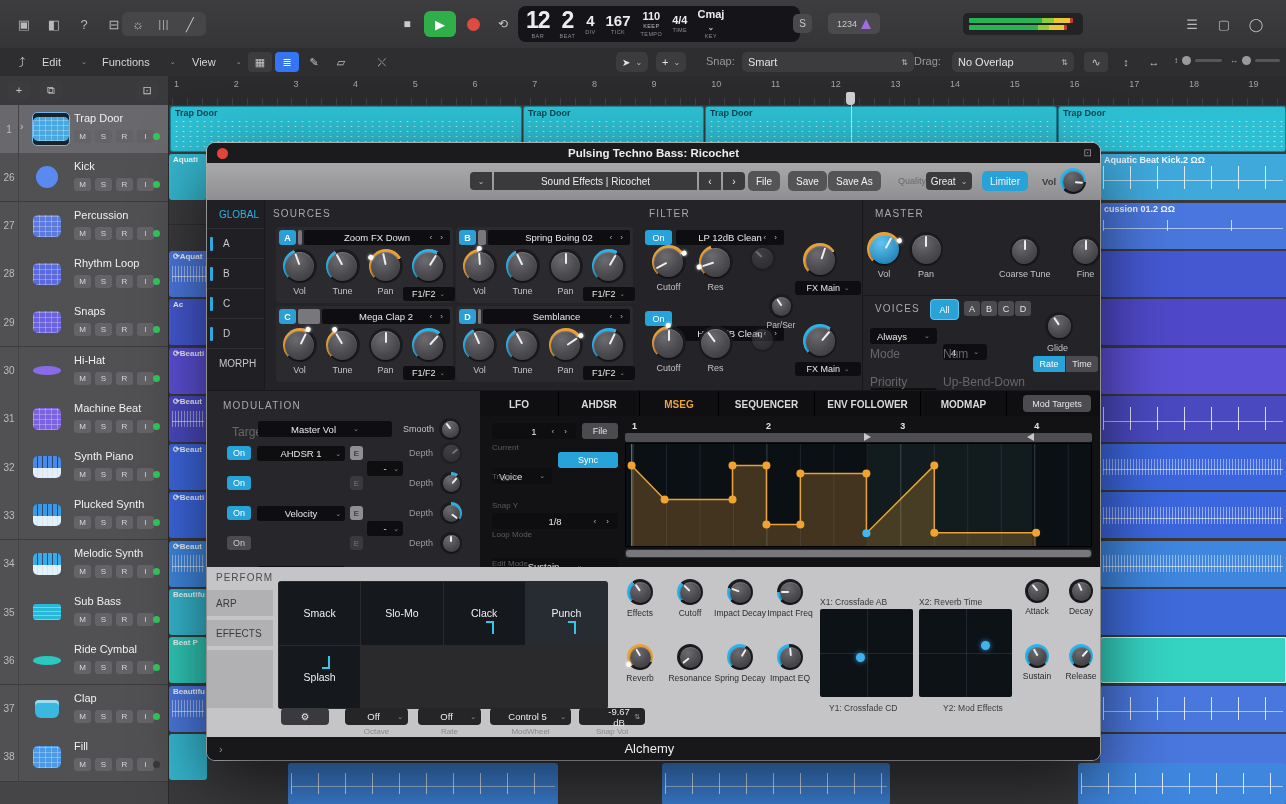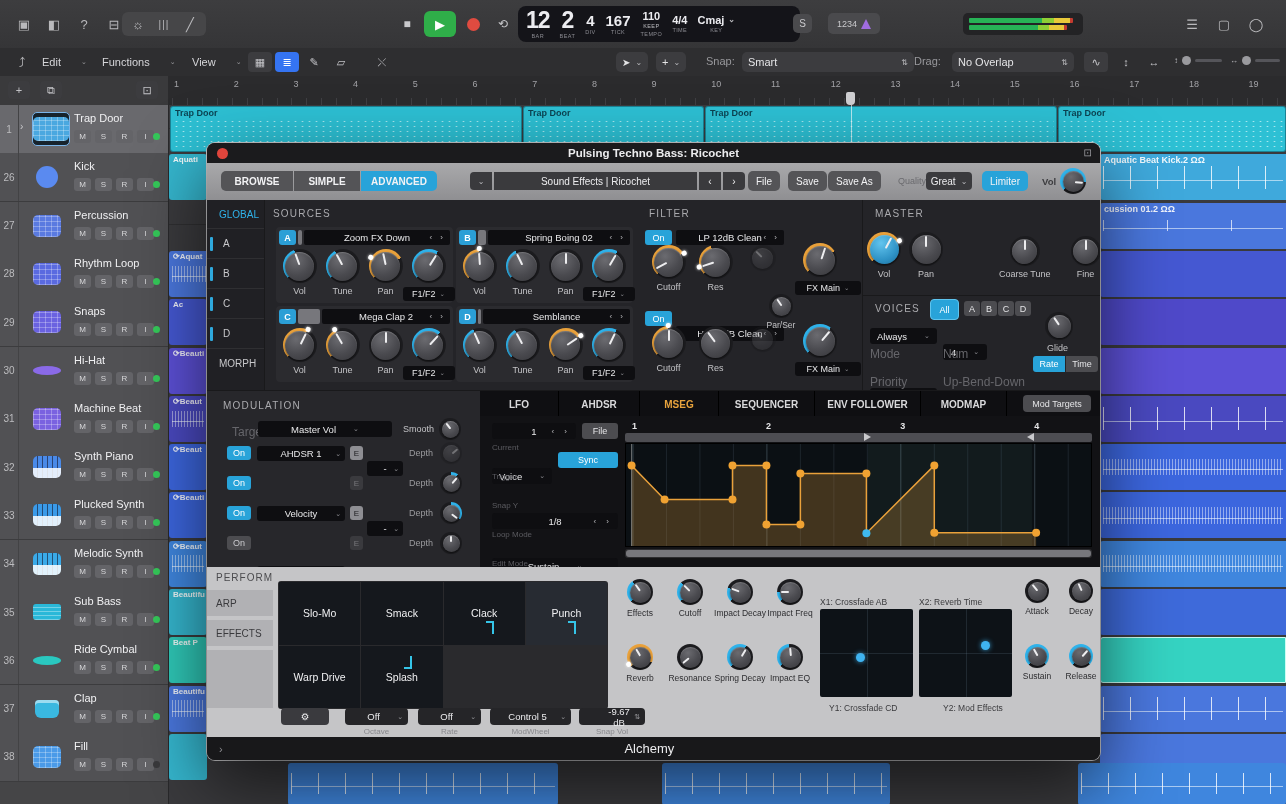--- a/index.html
+++ b/index.html
@@ -199,21 +199,21 @@
       <div class="lcd-col">
           <span class="lcd-sm">110</span>
           <span class="lcd-lab" style="color:#bdbdc2;">KEEP</span>
           <span class="lcd-lab">TEMPO</span>
         </div>
       <div class="lcd-col">
           <span class="lcd-sm"><span>4</span>/<span>4</span></span>
           <span class="lcd-lab">TIME</span>
         </div>
       <div class="lcd-col">
-          <span class="lcd-sm flex" style="gap:4px;">
+          <span class="lcd-sm flex" style="gap:4px;flex-direction:column;">
             <span>Cmaj</span>
             <span class="cv2">⌄</span>
           </span>
           <span class="lcd-lab">KEY</span>
         </div>
     </div>
     <div class="abs pill" style="left:793px;top:14px;width:19px;height:19px;font-size:10px;">
         <span>S</span>
       </div>
     <div class="abs pill" style="left:828px;top:13px;width:52px;height:21px;gap:4px;">
@@ -628,25 +628,20 @@
     </div>
 
   <div id="plugin" class="abs">
     <div id="ptitle" class="abs">
       <div class="t">Pulsing Techno Bass: Ricochet</div>
       <div id="closedot"></div>
       <div id="winicon">⊡</div>
     </div>
 
     <div id="ptoolbar" class="abs">
-      <div class="abs flex" style="left:14px;top:8px;gap:1px;">
-        <div class="ptab" style="width:72px;border-radius:5px 0 0 5px;">BROWSE</div>
-        <div class="ptab" style="width:66px;">SIMPLE</div>
-        <div class="ptab active" style="width:76px;border-radius:0 5px 5px 0;">ADVANCED</div>
-      </div>
       <div class="abs darkfield" style="left:263px;top:9px;width:22px;height:18px;border-radius:4px 0 0 4px;">
           <span class="cv2">⌄</span>
         </div>
       <div class="abs darkfield" style="left:287px;top:9px;width:203px;height:18px;">
           <span>Sound Effects | Ricochet</span>
         </div>
       <div class="abs darkfield" style="left:492px;top:9px;width:22px;height:18px;">‹</div>
       <div class="abs darkfield" style="left:516px;top:9px;width:22px;height:18px;border-radius:0 4px 4px 0;">›</div>
       <div class="abs pbtn" style="left:541px;top:8px;">File</div>
       <div class="abs pbtn" style="left:581px;top:8px;">Save</div>
@@ -1245,35 +1240,32 @@
         <div class="gnum" style="left: 409.2px;">4</div>
       </div>
 
     <div id="perform" class="abs">
       <span class="abs" style="left:9px;top:5px;font-size:10px;letter-spacing:1px;color:#4b4b4e;">PERFORM</span>
       <div class="perftab" style="top:23px;">ARP</div>
       <div class="perftab" style="top:53px;">EFFECTS</div>
       <div class="perftab" style="top:83px;height:60px;"></div>
       <div id="pads">
           <div class="pad">
+            <span>Smack</span>
+          </div>
+          <div class="pad">
             <span>Slo-Mo</span>
-          </div>
-          <div class="pad">
-            <span>Smack</span>
           </div>
           <div class="pad">
             <span>Clack</span>
             <div class="cur below"></div>
           </div>
           <div class="pad active">
             <span>Punch</span>
             <div class="cur below"></div>
-          </div>
-          <div class="pad">
-            <span>Warp Drive</span>
           </div>
           <div class="pad">
             <span>Splash</span>
             <div class="cur above"></div>
           </div>
         </div>
       <div class="pctl" style="left:74px;top:141px;width:48px;justify-content:center;background:#3a3a3e;">
           <span>⚙</span>
         </div>
       <div class="pctl" style="left:138px;top:141px;width:63px;justify-content:space-between;padding:0 5px;">

